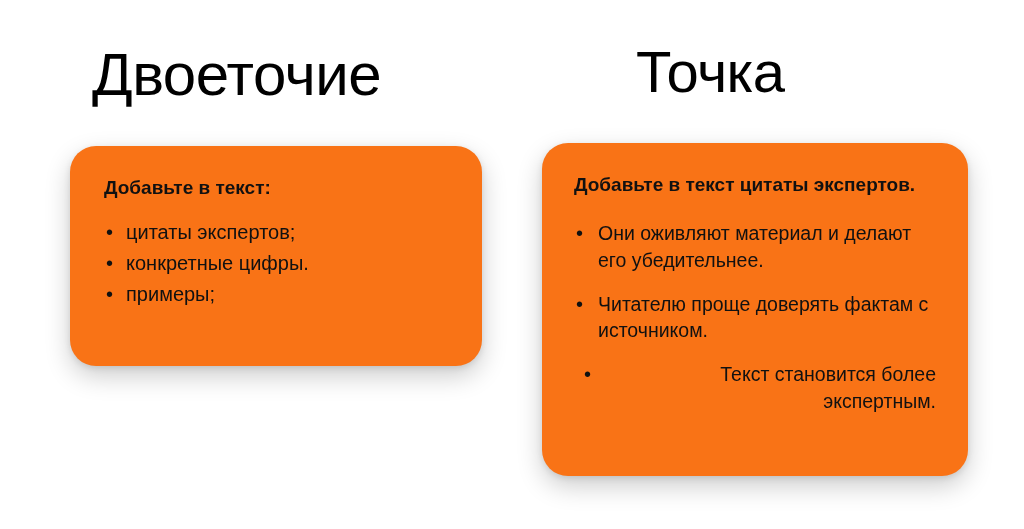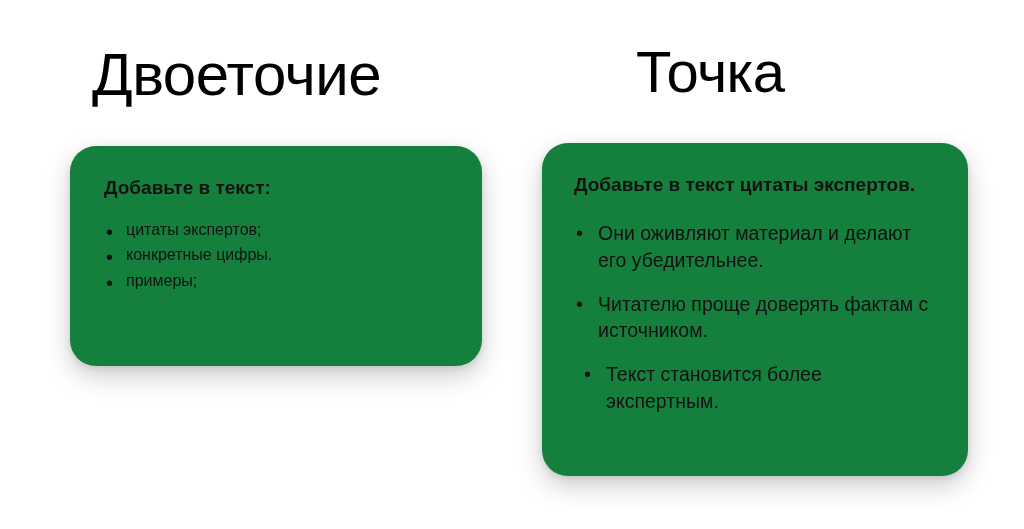--- a/index.html
+++ b/index.html
@@ -51,21 +51,21 @@
     font-size: 60px;
   }
   .heading-right {
     left: 124px;
     top: 38px;
     font-size: 58px;
   }
 
   .card {
     position: absolute;
-    background: #15803d;
+    background: #f97316;
     border-radius: 26px;
     box-shadow: 0 10px 26px rgba(0,0,0,0.20), 0 2px 6px rgba(0,0,0,0.10);
     box-sizing: border-box;
   }
 
   .card-left {
     left: 70px;
     top: 146px;
     width: 412px;
     height: 220px;
@@ -90,21 +90,21 @@
   .card-right .card-title {
     margin-bottom: 22px;
   }
 
   .bullet-list {
     list-style: none;
     margin: 0;
     padding: 0;
   }
   .bullet-list li {
-    font-size: 16px;
+    font-size: 20px;
     line-height: 1.36;
     color: #111111;
     position: relative;
     padding-left: 22px;
     margin: 0 0 4px 0;
   }
   .bullet-list li::before {
     content: "•";
     position: absolute;
     left: 2px;
@@ -114,20 +114,21 @@
   }
 
   .bullet-list.spaced li {
     margin-bottom: 17px;
     padding-left: 24px;
     font-size: 19.5px;
     line-height: 1.38;
   }
   .bullet-list.spaced li:last-child {
     margin-bottom: 16px;
+    text-align: right;
   }
   .bullet-list.spaced li.indented {
     padding-left: 32px;
   }
   .bullet-list.spaced li.indented::before {
     left: 10px;
   }
 </style>
 </head>
 <body>

